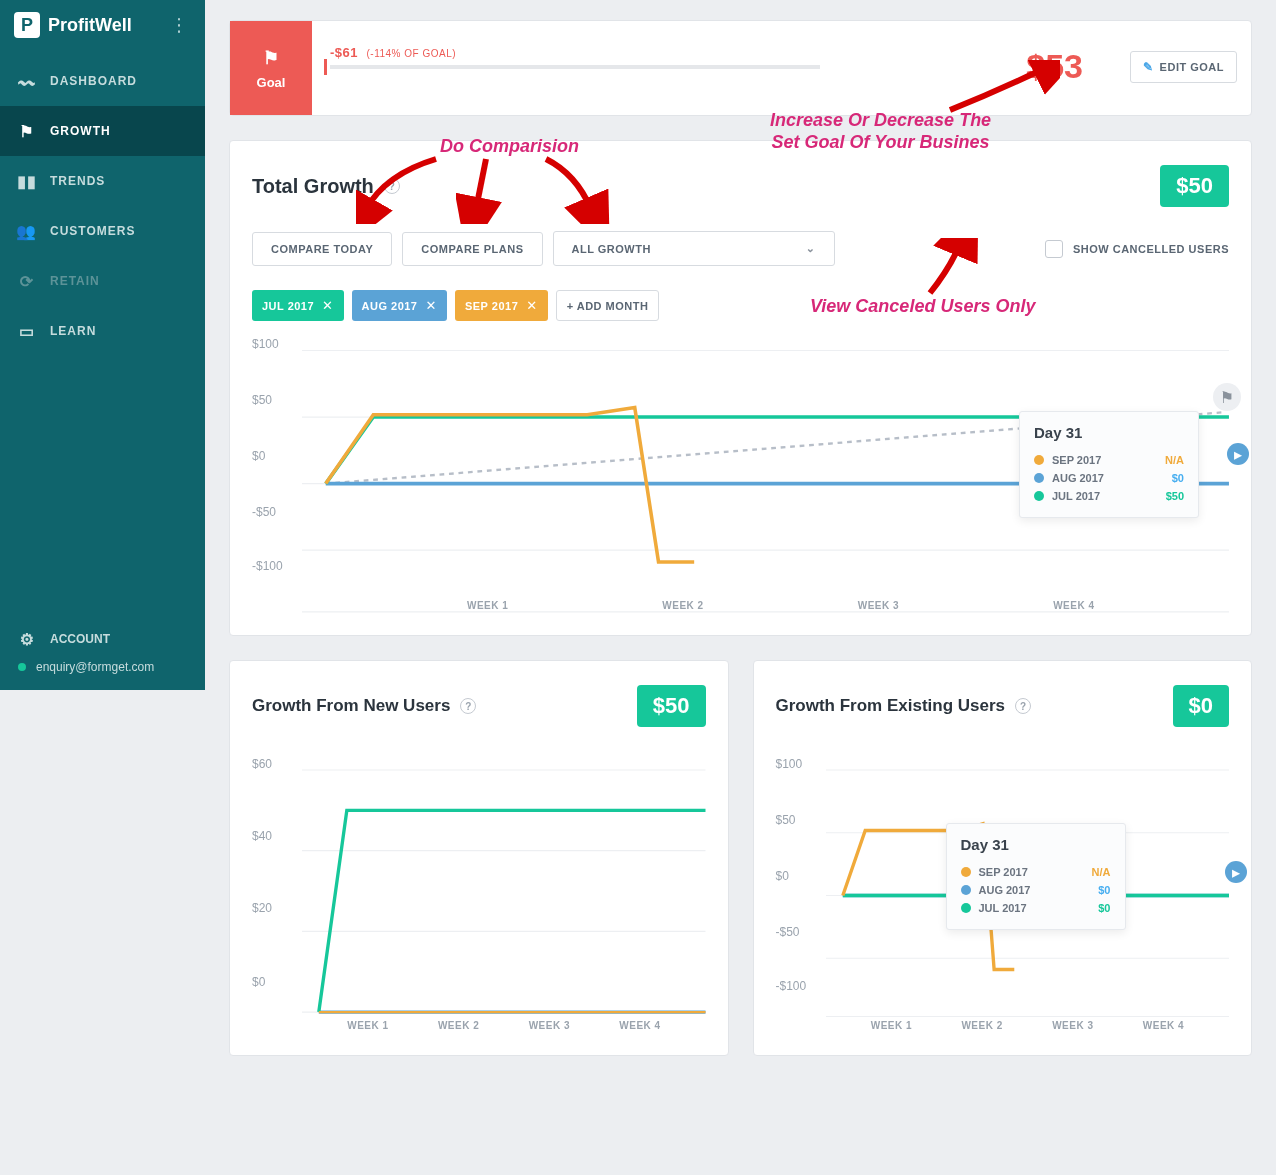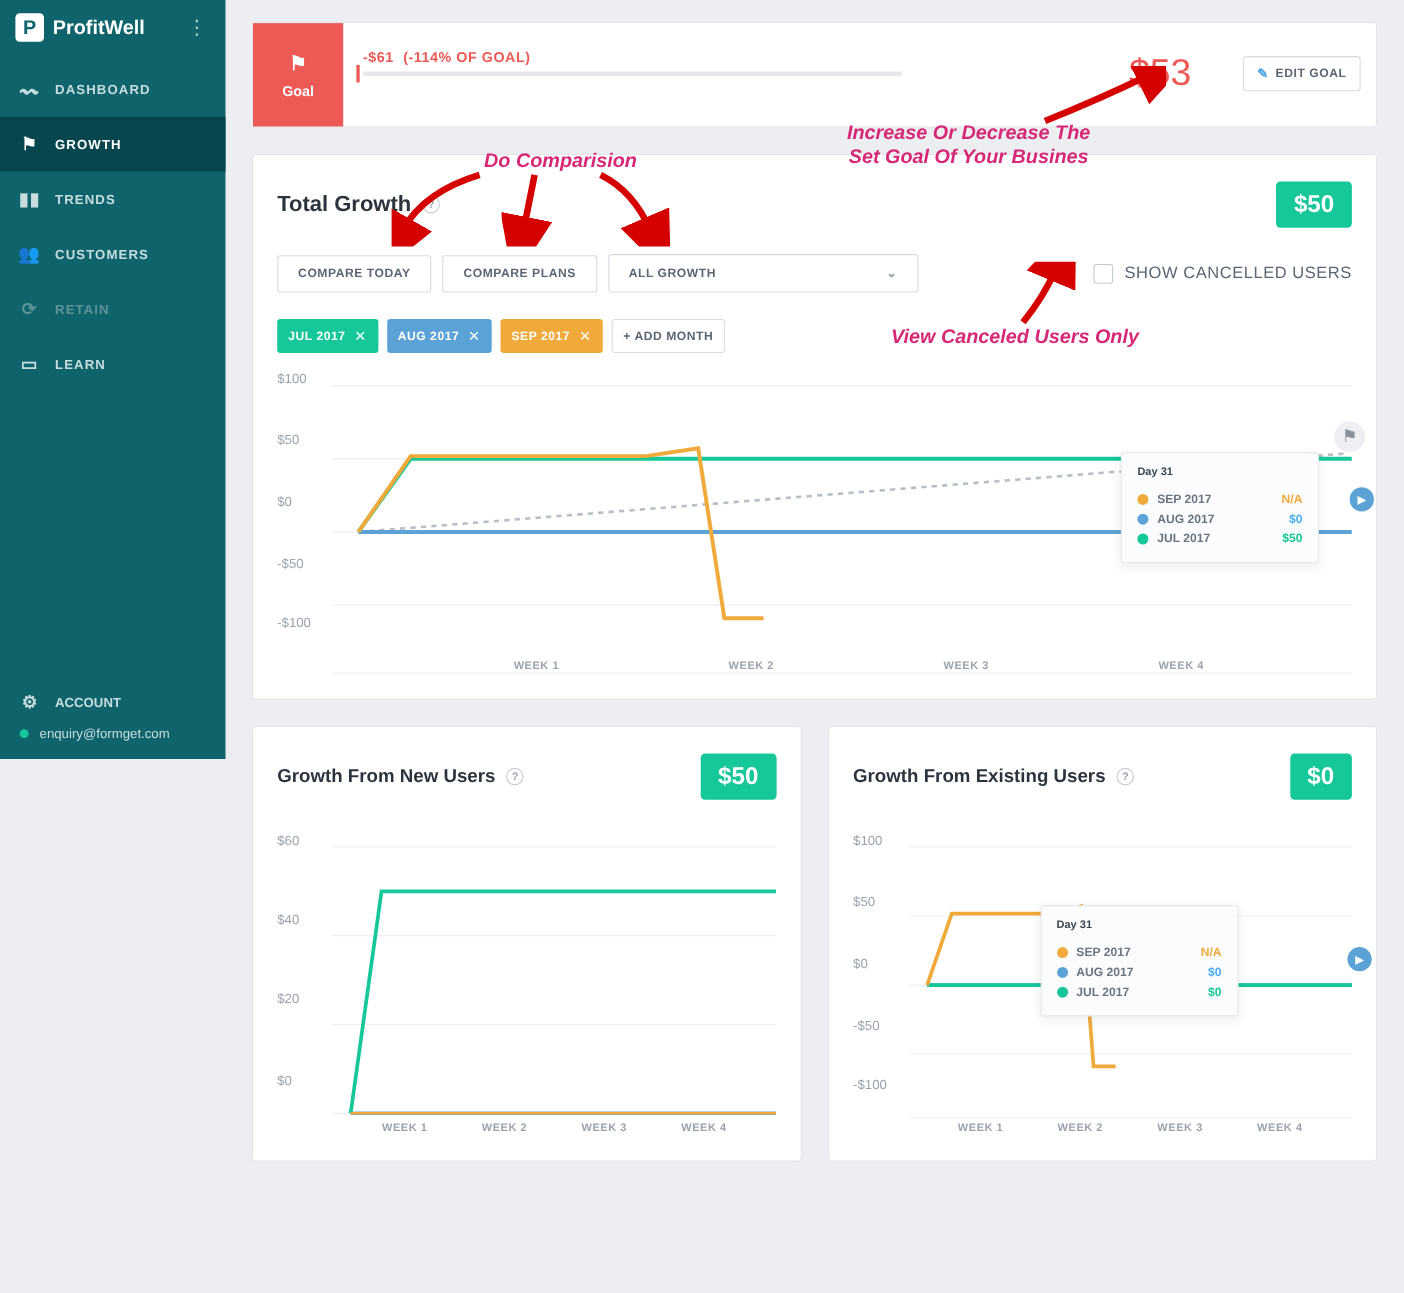--- a/index.html
+++ b/index.html
@@ -16,51 +16,51 @@
   .nav-ic{width:18px;height:18px;display:flex;align-items:center;justify-content:center;font-size:16px}
   .sb-foot{position:absolute;bottom:0;left:0;right:0;padding:0 0 14px}
   .acct{display:flex;align-items:center;gap:14px;padding:10px 18px;font-size:12px;font-weight:700;color:#c6dcdd}
   .email{display:flex;align-items:center;gap:10px;padding:2px 18px;font-size:12px;color:#c6dcdd}
   .status-dot{width:8px;height:8px;background:#16c79a;border-radius:50%}
   .main{position:absolute;left:205px;top:0;right:0;bottom:0;padding:20px 24px 20px 24px;overflow:hidden}
   .goal-bar{background:#fff;border:1px solid #e1e4e8;border-radius:4px;display:flex;height:96px;margin-bottom:24px}
   .goal-tab{width:82px;background:#ed5a55;display:flex;flex-direction:column;align-items:center;justify-content:center;gap:6px;color:#fff;font-size:13px;font-weight:600}
   .goal-body{flex:1;padding:22px 18px 10px 18px;position:relative}
   .goal-neg{color:#ed5a55;font-weight:700;font-size:13px;letter-spacing:.5px}
-  .goal-pct{color:#ed5a55;font-weight:700;font-size:13px;letter-spacing:.5px}
+  .goal-pct{color:#ed5a55;font-weight:400;font-size:10px;letter-spacing:.5px}
   .goal-bar-track{height:4px;background:#e5e7ea;margin-top:4px;width:490px;position:relative}
   .goal-bar-pre{position:absolute;left:-6px;top:-6px;width:3px;height:16px;background:#ed5a55}
   .goal-today{font-size:10px;color:#8f97a2;font-weight:700;letter-spacing:1px;margin-top:8px;margin-left:210px}
-  .goal-amt{position:absolute;right:168px;top:26px;color:#ed5a55;font-size:34px;font-weight:400}
+  .goal-amt{position:absolute;right:168px;top:26px;color:#ed5a55;font-size:34px;font-weight:700}
   .goal-edit{position:absolute;right:14px;top:30px;display:flex;align-items:center;gap:6px;border:1px solid #d7dbe0;border-radius:3px;padding:8px 12px;font-size:11px;font-weight:700;color:#5a6673;cursor:pointer;letter-spacing:.5px}
   .card{background:#fff;border:1px solid #e1e4e8;border-radius:4px;padding:24px 22px;margin-bottom:24px}
   .card-head{display:flex;align-items:center;justify-content:space-between;margin-bottom:24px}
   .card-title{font-size:20px;font-weight:700;color:#2b343d;display:flex;align-items:center;gap:10px}
   .help{width:16px;height:16px;border:1px solid #c5cad1;border-radius:50%;display:flex;align-items:center;justify-content:center;font-size:10px;color:#9aa3ad}
   .pill-big{background:#16c79a;color:#fff;font-size:22px;font-weight:700;padding:8px 16px;border-radius:4px}
   .controls{display:flex;gap:10px;margin-bottom:24px;align-items:center}
   .btn-sel{border:1px solid #d7dbe0;background:#fff;border-radius:3px;padding:10px 18px;font-size:11px;font-weight:700;color:#5a6673;letter-spacing:.5px;cursor:pointer}
   .btn-sel.wide{width:282px;display:flex;justify-content:space-between;align-items:center}
   .ctrl-right{margin-left:auto;display:flex;align-items:center;gap:10px}
   .chk{width:18px;height:18px;border:1px solid #c5cad1;border-radius:3px;background:#fff;cursor:pointer}
-  .chk-lbl{font-size:15px;font-weight:400;color:#5a6673;letter-spacing:.5px}
+  .chk-lbl{font-size:11px;font-weight:700;color:#5a6673;letter-spacing:.5px}
   .months{display:flex;gap:8px;margin-bottom:10px}
   .chip{color:#fff;font-size:11px;font-weight:700;padding:8px 10px;border-radius:3px;display:flex;align-items:center;gap:8px;cursor:pointer;letter-spacing:.5px}
   .chip .x{font-size:13px;font-weight:400}
   .chip.jul{background:#16c79a}
   .chip.aug{background:#5ba3d6}
   .chip.sep{background:#f0aa3b}
   .chip.add{background:#fff;border:1px solid #d7dbe0;color:#5a6673}
   .chart{position:relative;height:280px}
   .sub-chart{position:relative;height:280px}
   .y-lbl{position:absolute;left:0;font-size:12px;color:#9aa3ad}
   .x-lbl{position:absolute;bottom:0;font-size:10px;color:#9aa3ad;font-weight:600;letter-spacing:.5px}
   svg.plot{position:absolute;left:50px;right:0;top:10px;bottom:30px}
   .tooltip{position:absolute;background:#fbfcfd;border:1px solid #e6e9ed;border-radius:3px;box-shadow:0 3px 10px rgba(0,0,0,.08);padding:12px 14px;font-size:11px;min-width:180px}
-  .tooltip .tt-title{font-weight:700;color:#3a434d;margin-bottom:10px;font-size:10px}
+  .tooltip .tt-title{font-weight:700;color:#3a434d;margin-bottom:10px;font-size:15px}
   .tooltip .tt-row{display:flex;align-items:center;gap:8px;padding:3px 0}
   .tt-dot{width:10px;height:10px;border-radius:50%}
   .tt-name{color:#6b7480;flex:1;font-weight:600}
   .tt-val{font-weight:700;color:#47aef0}
   .tt-val.na{color:#f0aa3b}
   .tt-val.g{color:#16c79a}
   .badge-circ{position:absolute;width:28px;height:28px;border-radius:50%;background:#edeff2;display:flex;align-items:center;justify-content:center;color:#8a929c}
   .row2{display:flex;gap:24px}
   .card.half{flex:1;min-width:0}
   .anno{position:absolute;color:#d72878;font-weight:800;font-size:18px;font-style:italic;text-align:center;line-height:1.2;pointer-events:none;z-index:20}

